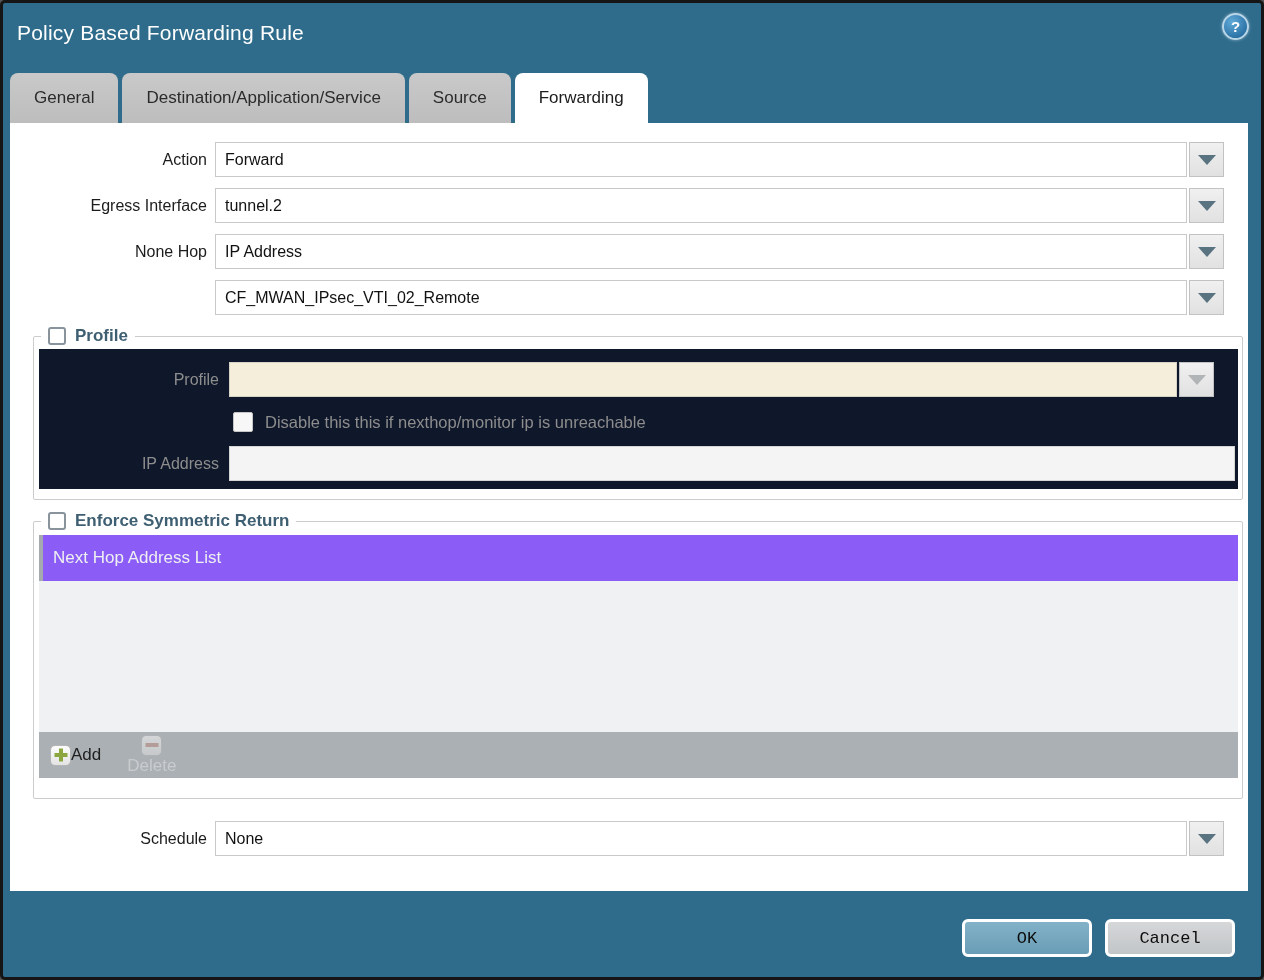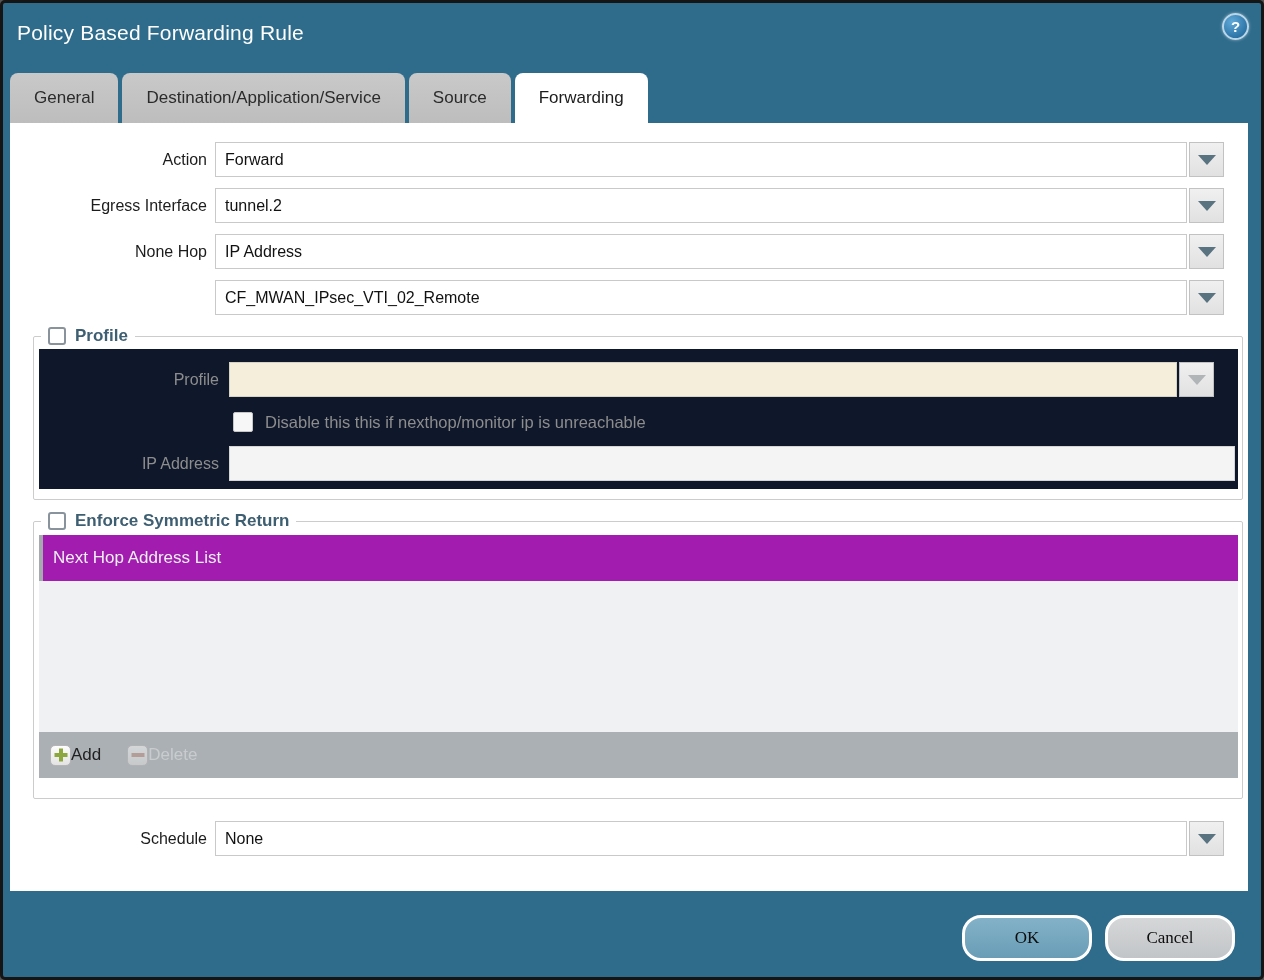--- a/index.html
+++ b/index.html
@@ -83,21 +83,21 @@
   .chk-box-lg { width:20px; height:20px; border:1px solid #c6c6c6; border-radius:2px; background:#f7f7f8; }
   .chk-label { font-size:16.5px; color:#8d8d8d; }
   .disabled-input {
     flex:1; height:35px; background:#f4f4f5; border:1px solid #d5d5d5; margin-right:3px;
   }
   .panel-row:last-child { margin-bottom:0; }
 
   
   .sym-table { margin:4px 4px 10px 5px; }
   .sym-header {
-    height:46px; background:#a21caf; border-left:4px solid #a5aaae;
+    height:46px; background:#8b5cf6; border-left:4px solid #a5aaae;
     display:flex; align-items:center; padding-left:10px;
     color:#eef0f1; font-size:17px;
   }
   .sym-body { height:151px; background:#f0f1f2; }
   .sym-footer {
     height:46px; background:#abb0b4; display:flex; align-items:center; gap:26px; padding-left:11px;
   }
   .tbl-btn { display:flex; align-items:center; cursor:pointer; background:none; border:none; font-family:inherit; padding:0; }
   .tbl-btn .ico {
     position:relative; width:21px; height:21px; border-radius:5px;
@@ -106,35 +106,35 @@
   .ico-plus::before, .ico-plus::after {
     content:""; position:absolute; background:#8ca73f; left:50%; top:50%;
   }
   .ico-plus::before { width:13px; height:4px; transform:translate(-50%,-50%); }
   .ico-plus::after  { width:4px; height:13px; transform:translate(-50%,-50%); }
   .ico-minus::before {
     content:""; position:absolute; background:#bd8b7d; left:50%; top:50%;
     width:13px; height:4px; transform:translate(-50%,-50%);
   }
   .tbl-btn .lbl { font-size:17px; color:#1f1f1f; }
-  .tbl-btn.disabled { cursor:default; }
+  .tbl-btn.disabled { cursor:default;flex-direction:column; }
   .tbl-btn.disabled .ico { opacity:.5; }
   .tbl-btn.disabled .lbl { color:#c9ccce; }
 
   .schedule-row { margin-top:22px; }
 
   
   .dialog-footer {
     position:absolute; left:0; right:0; top:888px; bottom:0;
     display:flex; align-items:center; justify-content:flex-end;
     gap:13px; padding:8px 26px 0 0;
   }
   .btn {
-    width:130px; height:46px; border-radius:19px; border:3px solid #fff;
-    font-family:Liberation Serif, serif; font-size:17px; color:#0c0c0c; cursor:pointer;
+    width:130px; height:38px; border-radius:6px; border:3px solid #fff;
+    font-family:Liberation Mono, monospace; font-size:17px; color:#0c0c0c; cursor:pointer;
   }
   .btn-ok { background:linear-gradient(#83b2c8,#699db6); }
   .btn-cancel { background:linear-gradient(#d5d7d9,#c2c5c7); }
 </style>
 </head>
 <body>
 
 <div class="dialog">
 
   <div class="titlebar">

